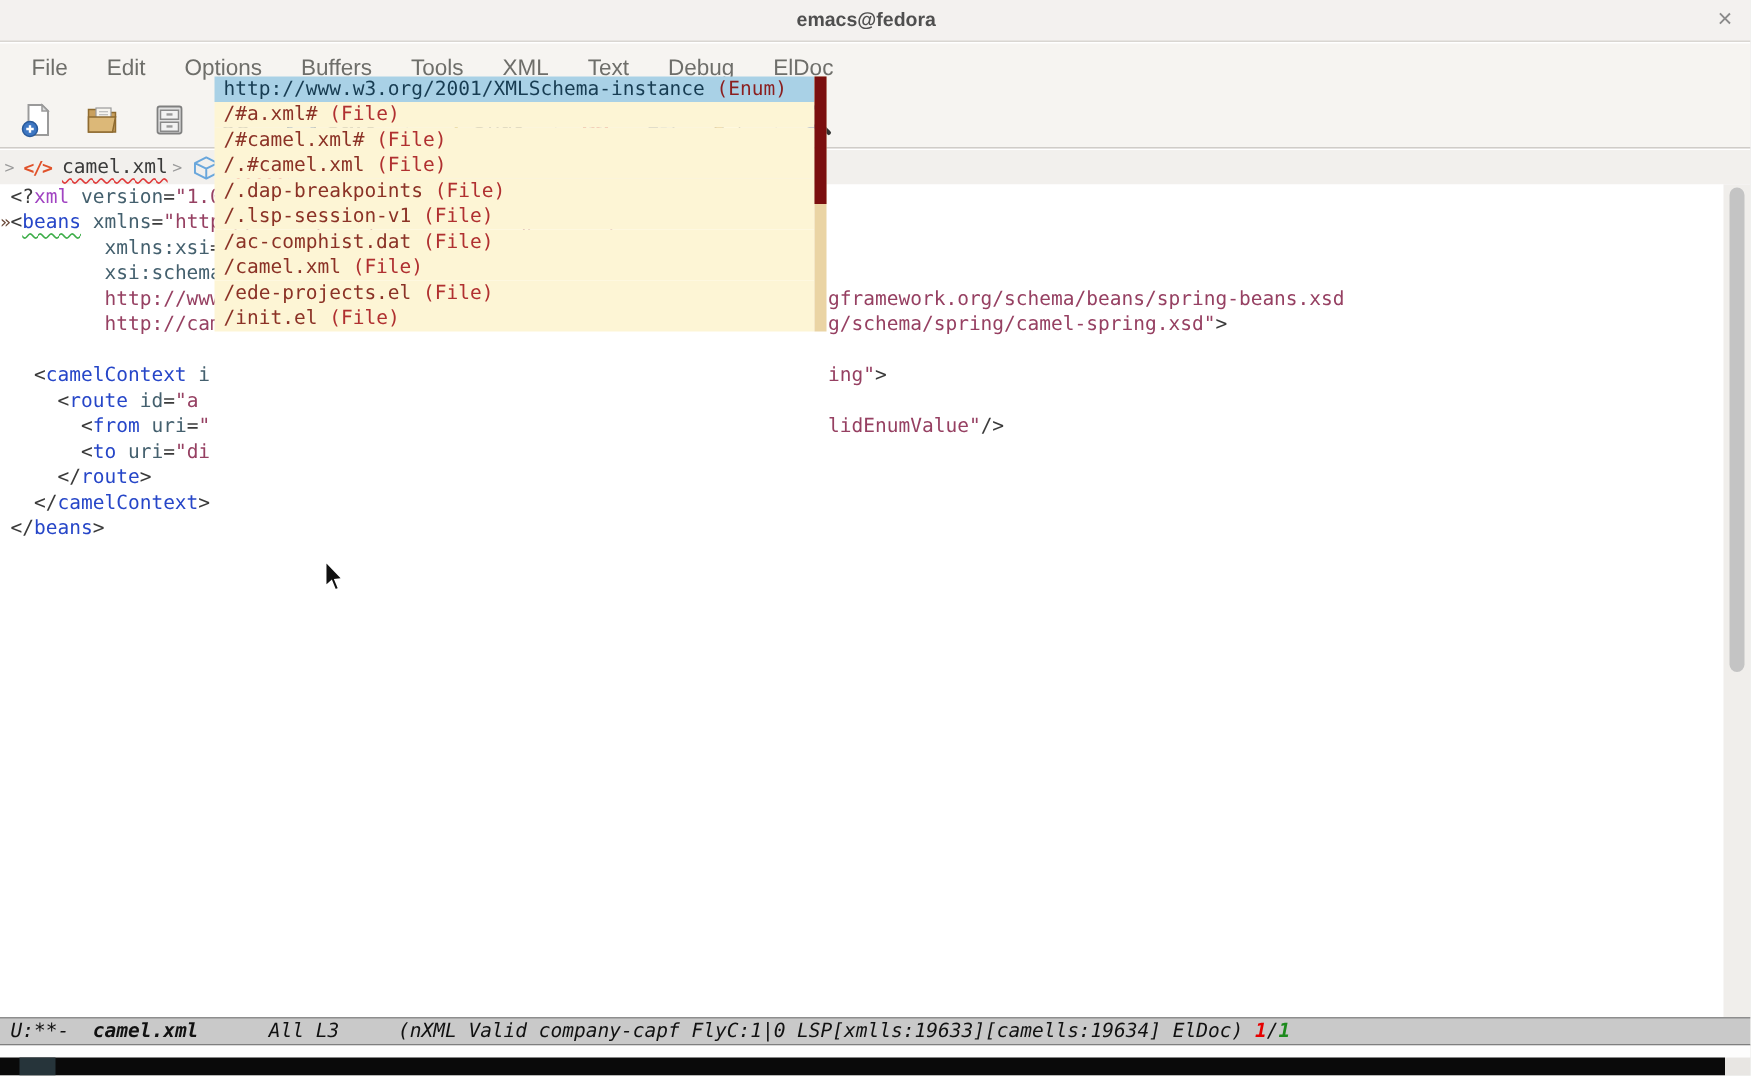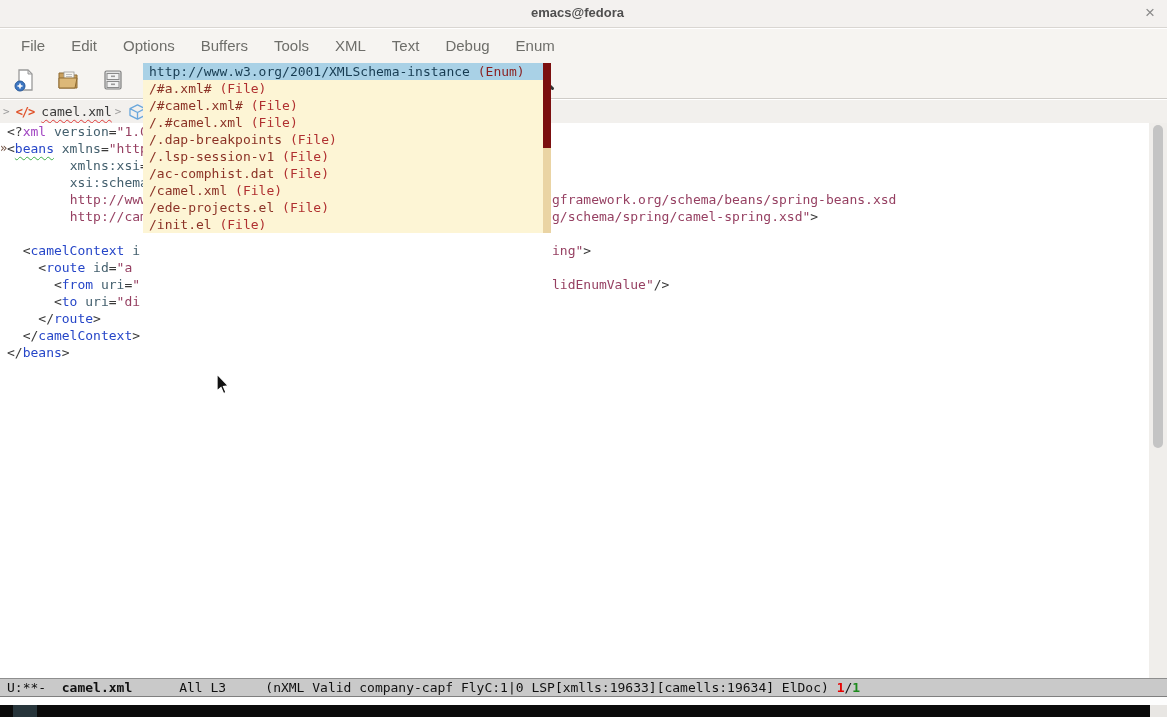--- a/index.html
+++ b/index.html
@@ -53,21 +53,21 @@
   .tk-el { color:var(--c-elem); }
   .tk-elw{ color:var(--c-elem); text-decoration:underline wavy var(--c-warn) 1px;
            text-underline-offset:3px; }
   .tk-at { color:var(--c-attr); }
   .tk-st { color:var(--c-str); }
   .tk-pi { color:var(--c-pi); }
   .cursor-box { display:inline-block; width:8px; height:14px; border:1px solid #1a1a1a;
                 vertical-align:-2px; }
 
   
-  #popup { position:absolute; left:143px; top:63px; width:428px;
+  #popup { position:absolute; left:143px; top:51px; width:428px;
            font-family:"DejaVu Sans Mono", monospace; font-size:13px; z-index:5; }
   .pop-row { position:relative; height:17px; line-height:17px; white-space:pre;
              padding-left:6px; width:400px; background:var(--c-pop-bg);
              color:var(--c-pop-text); }
   .pop-row .ann { color:var(--c-pop-ann); }
   .pop-row.sel { background:var(--c-pop-sel-bg); color:var(--c-pop-sel-text); }
   .pop-row.sel .ann { color:#8b1f1f; }
   #pop-scroll { position:absolute; left:400px; top:0; width:8px; height:170px;
                 background:var(--c-pop-track); }
   #pop-thumb { position:absolute; left:0; top:0; width:8px; height:85px;
@@ -77,21 +77,21 @@
   #scrollbar { position:absolute; right:0; top:123px; width:18px; height:555px;
                background:#f0eeeb; }
   #scroll-thumb { position:absolute; left:4px; top:2px; width:10px; height:323px;
                   background:#c4c4c4; border-radius:6px; }
 
   
   #modeline { position:absolute; left:0; top:678px; width:1167px; height:19px;
               background:#c9c9c9; border-top:1px solid #8e8e8e;
               border-bottom:1px solid #7f7f7f;
               font-family:"DejaVu Sans Mono", monospace; font-size:13px;
-              color:#111; white-space:pre; line-height:17px; padding-left:7px; }
+              color:#111; white-space:pre; line-height:17px; padding-left:7px;font-style:italic; }
   #modeline b { font-weight:bold; }
   .pos-red { color:var(--c-pos-red); font-weight:bold; }
   .pos-green { color:var(--c-pos-green); font-weight:bold; }
 
   
   #echo-area { position:absolute; left:0; top:697px; width:1167px; height:8px; background:#fdfdfd; }
   #bottom-panel { position:absolute; left:0; top:705px; width:1150px; height:12px; background:#0a0a0a; }
   #bottom-accent { position:absolute; left:13px; top:0; width:24px; height:12px; background:#26343a; }
   #bottom-corner { position:absolute; left:1150px; top:705px; width:17px; height:12px; background:#e8e6e3; }
 
@@ -110,21 +110,21 @@
 
   <nav id="menubar">
       <div class="menu-item">File</div>
       <div class="menu-item">Edit</div>
       <div class="menu-item">Options</div>
       <div class="menu-item">Buffers</div>
       <div class="menu-item">Tools</div>
       <div class="menu-item">XML</div>
       <div class="menu-item">Text</div>
       <div class="menu-item">Debug</div>
-      <div class="menu-item">Enum</div>
+      <div class="menu-item">ElDoc</div>
     </nav>
 
   <div id="toolbar">
     <svg class="tb-icon" viewBox="0 0 24 24">
       <path d="M6 2 h9 l4 4 v16 h-13 z" fill="#ffffff" stroke="#9a9a9a" stroke-width="1.3"></path>
       <path d="M15 2 l4 4 h-4 z" fill="#dcdcdc" stroke="#9a9a9a" stroke-width="1"></path>
       <circle cx="7" cy="18" r="5" fill="#3d76c2" stroke="#2a5a9a"></circle>
       <path d="M7 15.5 v5 M4.5 18 h5" stroke="#ffffff" stroke-width="1.6"></path>
     </svg>
     <svg class="tb-icon" viewBox="0 0 24 24">

